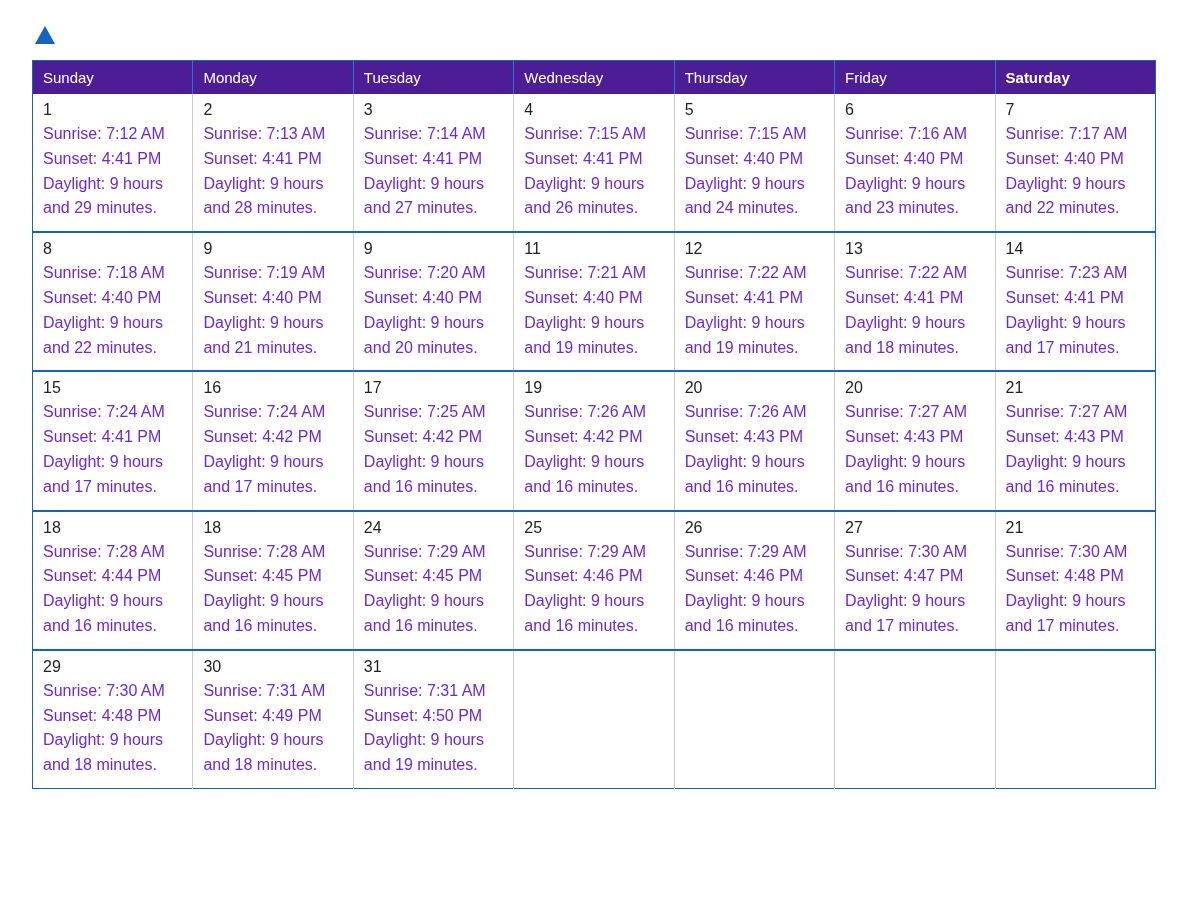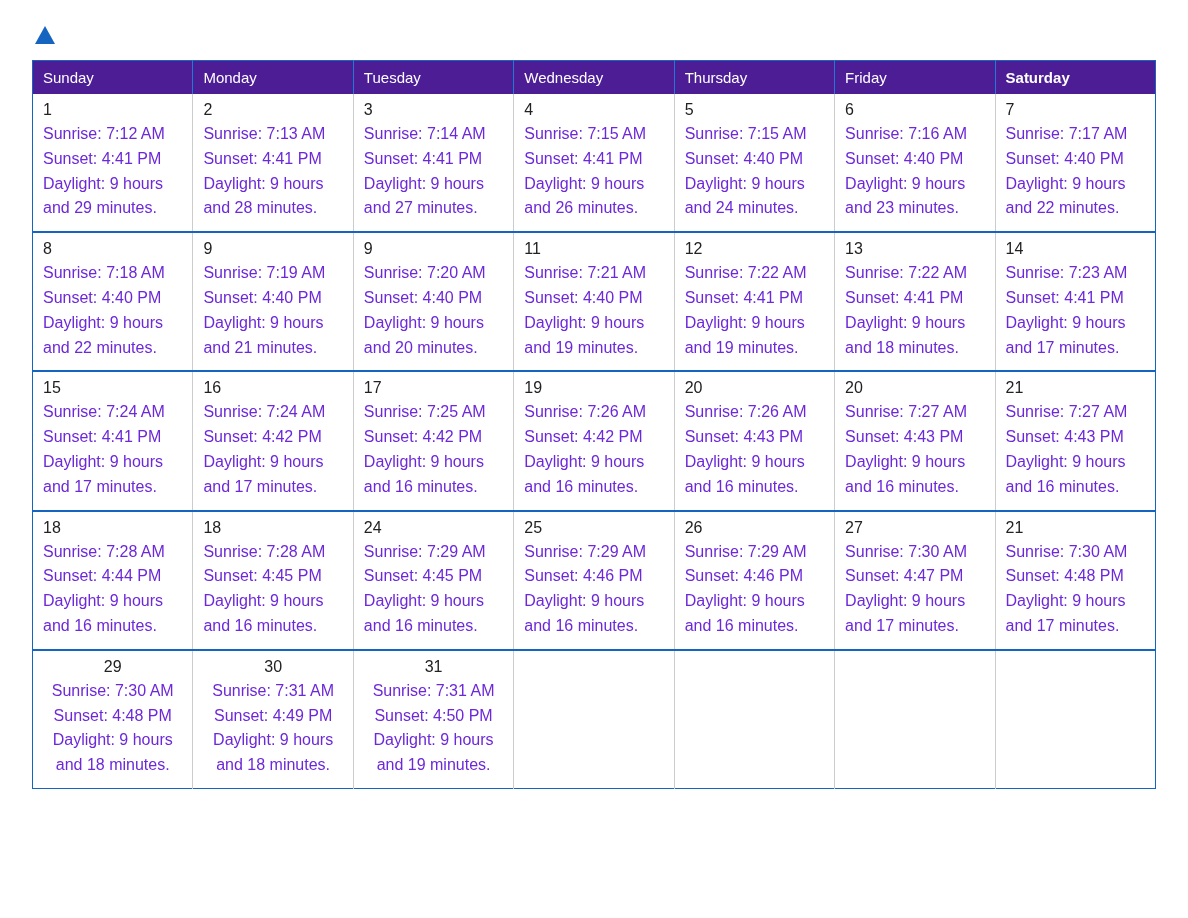--- a/index.html
+++ b/index.html
@@ -61,21 +61,21 @@
       vertical-align: top;
       padding: 7px 10px 10px 10px;
       border-right: 1px solid #ccc;
       border-bottom: 2px solid #1565c0;
       font-size: 13px;
       color: #333;
       width: calc(100% / 7);
       min-height: 90px;
     }
     tbody tr td:last-child { border-right: none; }
-    tbody tr:last-child td { border-bottom: none; text-align: center; }
+    tbody tr:last-child td { border-bottom: none; }
     .day-number {
       font-size: 16px;
       font-weight: normal;
       color: #222;
       display: block;
       margin-bottom: 3px;
     }
     .day-info {
       font-size: 16px;
       color: #6d28d9;

